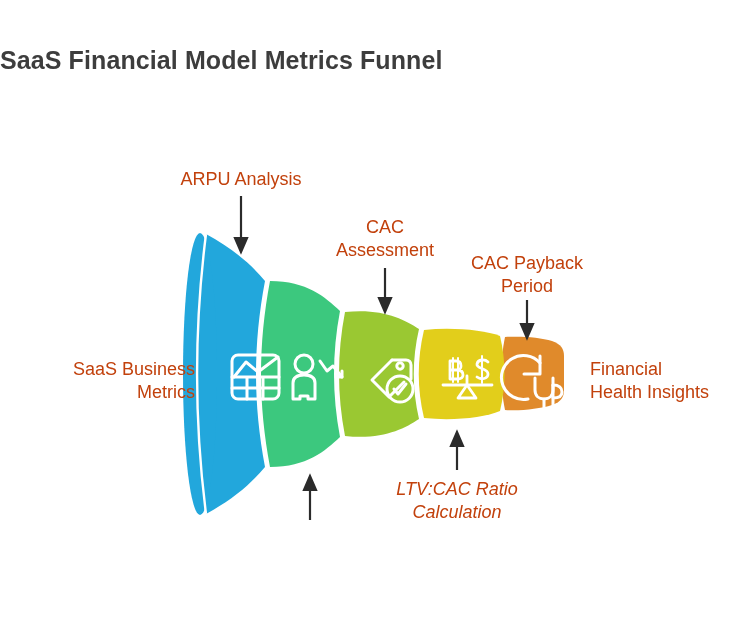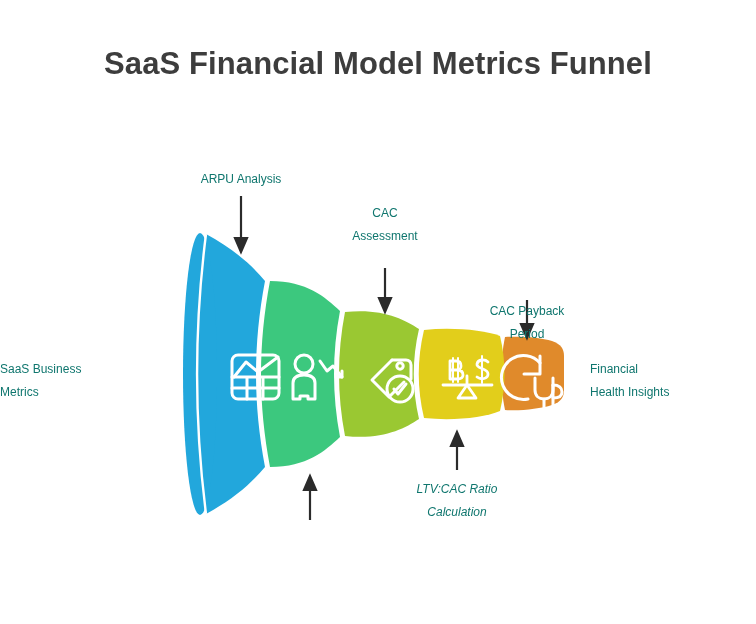--- a/index.html
+++ b/index.html
@@ -7,36 +7,35 @@
     width:756px;height:624px;
     background:#ffffff;
     font-family:"Liberation Sans", sans-serif;
     overflow:hidden;
     position:relative;
   }
   #stage{position:absolute;inset:0;}
   #title{
     position:absolute;
     left:0;right:0;top:46px;
-    text-align:center;
-    font-size:31px;
+    font-size:25px;
     font-weight:bold;
     color:#3d3d3d;
     letter-spacing:0.1px;
   }
   svg#funnel{position:absolute;left:0;top:0;width:756px;height:624px;}
   .lbl{
     position:absolute;
-    color:#0f766e;
-    font-size:12px;
+    color:#c2410c;
+    font-size:18px;
     line-height:23px;
     white-space:pre-line;
   }
   .lbl.c{text-align:center;}
-  .lbl.r{}
+  .lbl.r{text-align:right;padding-left:28px;}
   .lbl.l{text-align:left;}
 </style>
 </head>
 <body>
 
 <div id="stage">
 
   <div id="title">SaaS Financial Model Metrics Funnel</div>
 
   <svg id="funnel" viewBox="0 0 756 624">
@@ -138,24 +137,24 @@
       </g>
       <g>
         <line x1="457" y1="470" x2="457" y2="444"></line>
         <path d="M457,432 L451,446 L463,446 Z"></path>
       </g>
     </g>
   </svg>
 
   <div class="lbl c" style="left:141px;top:168px;width:200px;">ARPU Analysis</div>
 
-  <div class="lbl c" style="left:285px;top:202px;width:200px;">CAC
+  <div class="lbl c" style="left:285px;top:216px;width:200px;">CAC
 Assessment</div>
 
-  <div class="lbl c" style="left:427px;top:252px;width:200px;margin-top:48px;">CAC Payback
+  <div class="lbl c" style="left:427px;top:252px;width:200px;">CAC Payback
 Period</div>
 
 
   <div class="lbl c" style="left:357px;top:478px;width:200px;font-style:italic;">LTV:CAC Ratio
 Calculation</div>
 
   <div class="lbl r" style="left:0px;top:358px;width:167px;">SaaS Business
 Metrics</div>
 
   <div class="lbl l" style="left:590px;top:358px;width:170px;">Financial

